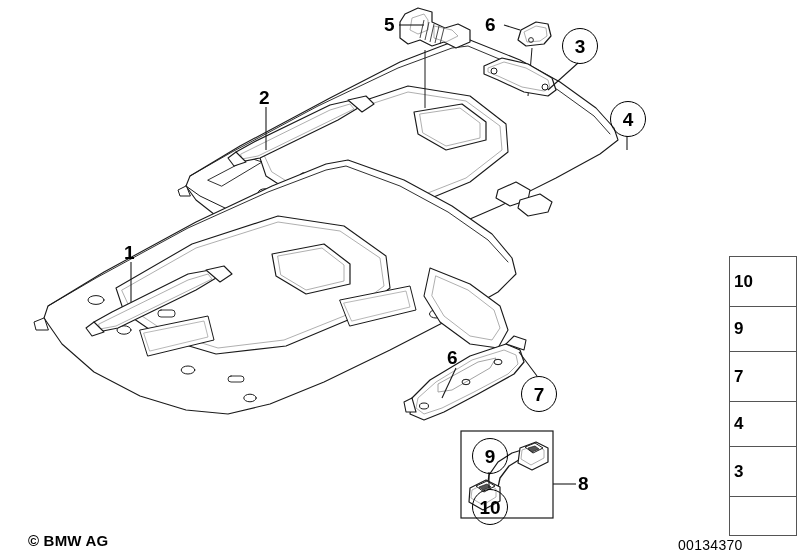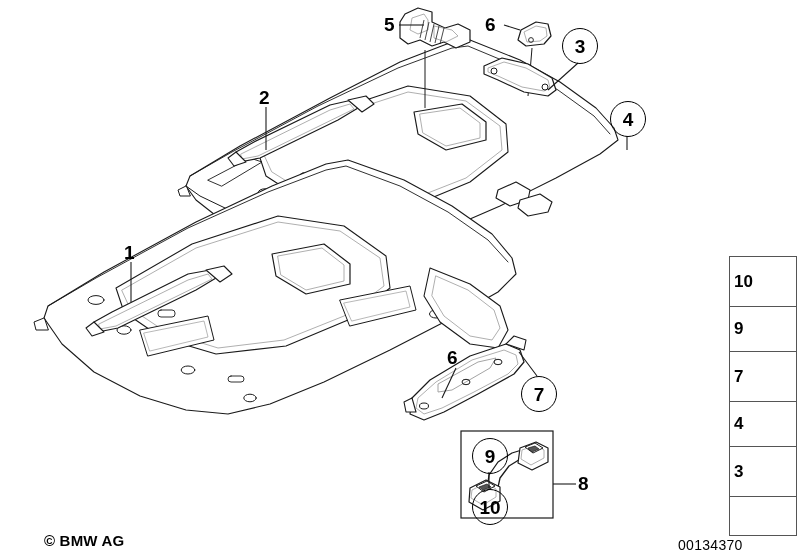--- a/index.html
+++ b/index.html
@@ -10,21 +10,21 @@
   .callout{position:absolute;font-weight:bold;font-size:19px;line-height:1;
            color:#000;letter-spacing:0px;}
   .callout.circled{width:34px;height:34px;border:1.6px solid #000;border-radius:50%;
            display:flex;align-items:center;justify-content:center;font-size:19px;}
   .legend{position:absolute;left:729px;top:256px;width:68px;border:1.2px solid #555;
           border-bottom:none;box-sizing:border-box;background:#fff;}
   .legend-row{position:relative;border-bottom:1.2px solid #555;box-sizing:border-box;
               display:flex;align-items:center;}
   .legend-num{font-weight:bold;font-size:17px;padding-left:4px;width:24px;flex:0 0 24px;}
   .legend-art{flex:1 1 auto;display:flex;align-items:center;justify-content:center;}
-  .copyright{position:absolute;left:44px;top:532px;font-size:15px;font-weight:bold;
+  .copyright{position:absolute;left:28px;top:532px;font-size:15px;font-weight:bold;
              letter-spacing:0.2px;}
   .partno{position:absolute;left:678px;top:537px;font-size:14px;letter-spacing:0.3px;}
 </style>
 </head>
 <body>
 
 <div id="stage">
 
 <svg width="799" height="559" viewBox="0 0 799 559">
   <defs>

